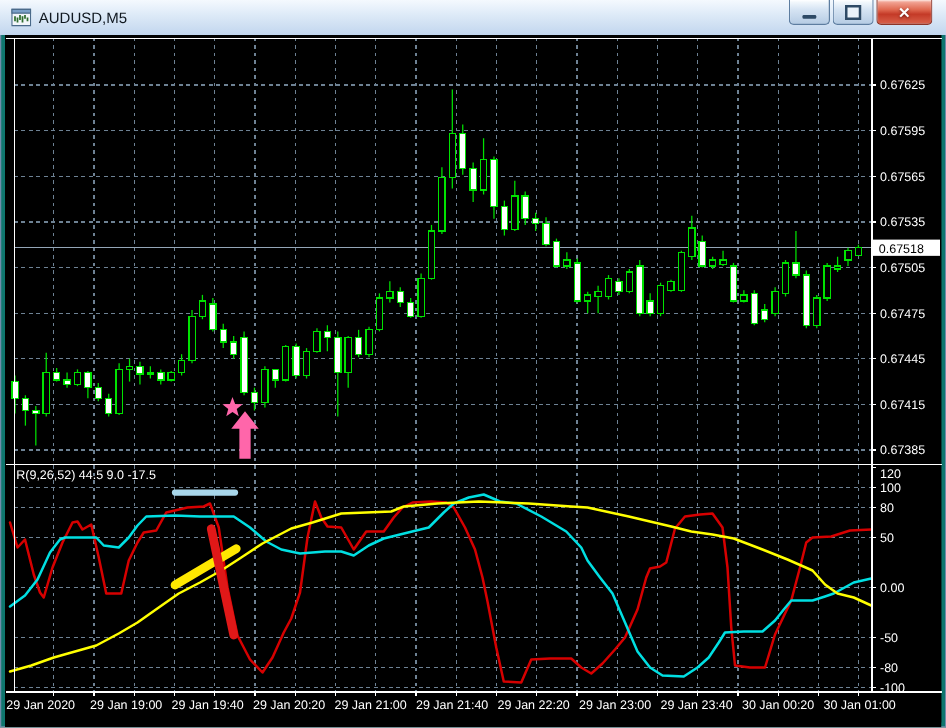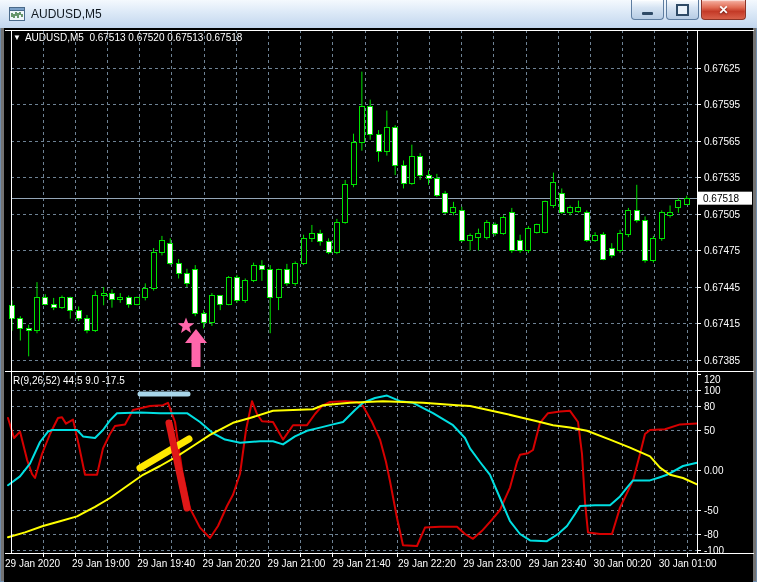--- a/index.html
+++ b/index.html
@@ -1,16 +1,16 @@
 <!DOCTYPE html>
 <html><head>
 <meta charset="utf-8">
 <style>
   html,body{margin:0;padding:0;background:#e8e8e8;font-family:"Liberation Sans",sans-serif;}
-  .window{position:relative;width:757px;height:582px;background:#737373;box-shadow:0 0 0 1px #708cab inset;overflow:hidden;}
+  .window{position:relative;width:757px;height:582px;background:#0f766e;box-shadow:0 0 0 1px #708cab inset;overflow:hidden;}
   .titlebar{position:absolute;left:0;top:0;width:757px;height:28px;
     background:linear-gradient(#f4f9fe,#dce9f7 45%,#c2d6ee);display:flex;align-items:center;}
   .app-icon{width:16px;height:16px;margin-left:9px;display:inline-block;}
   .title{margin-left:6px;font-size:12px;color:#101820;}
   .win-buttons{position:absolute;top:0;right:11px;display:flex;gap:2px;z-index:5;}
   .btn{height:19px;border:1px solid #5d7da0;border-top:none;border-radius:0 0 4px 4px;
     background:linear-gradient(#fafdff,#d6e4f3 40%,#b6cce4);display:flex;align-items:center;justify-content:center;
     box-shadow:0 1px 1px rgba(255,255,255,.6) inset;}
   .btn.min,.btn.restore{width:31px;}
   .btn.close{width:43px;border-color:#8c3427;background:linear-gradient(#f6b2a4,#e06a52 40%,#c43a27 60%,#d8604a);}
@@ -510,21 +510,14 @@
         <text x="267.6" y="567" fill="#ffffff" font-size="10" font-family="Liberation Sans,sans-serif">29 Jan 21:00</text>
         <text x="332.8" y="567" fill="#ffffff" font-size="10" font-family="Liberation Sans,sans-serif">29 Jan 21:40</text>
         <text x="398" y="567" fill="#ffffff" font-size="10" font-family="Liberation Sans,sans-serif">29 Jan 22:20</text>
         <text x="463.20000000000005" y="567" fill="#ffffff" font-size="10" font-family="Liberation Sans,sans-serif">29 Jan 23:00</text>
         <text x="528.4000000000001" y="567" fill="#ffffff" font-size="10" font-family="Liberation Sans,sans-serif">29 Jan 23:40</text>
         <text x="593.6" y="567" fill="#ffffff" font-size="10" font-family="Liberation Sans,sans-serif">30 Jan 00:20</text>
         <text x="658.8000000000001" y="567" fill="#ffffff" font-size="10" font-family="Liberation Sans,sans-serif">30 Jan 01:00</text>
       </g>
     </svg>
 
-  <div class="hud" id="quote-header">
-    <span class="tri">▼</span><span>AUDUSD,M5</span>&nbsp;
-    <span>0.67513</span>
-    <span>0.67520</span>
-    <span>0.67513</span>
-    <span>0.67518</span>
-  </div>
   <div class="hud" id="indicator-header">R(9,26,52) 44.5 9.0 -17.5</div>
 </div>
 
 </body></html>

